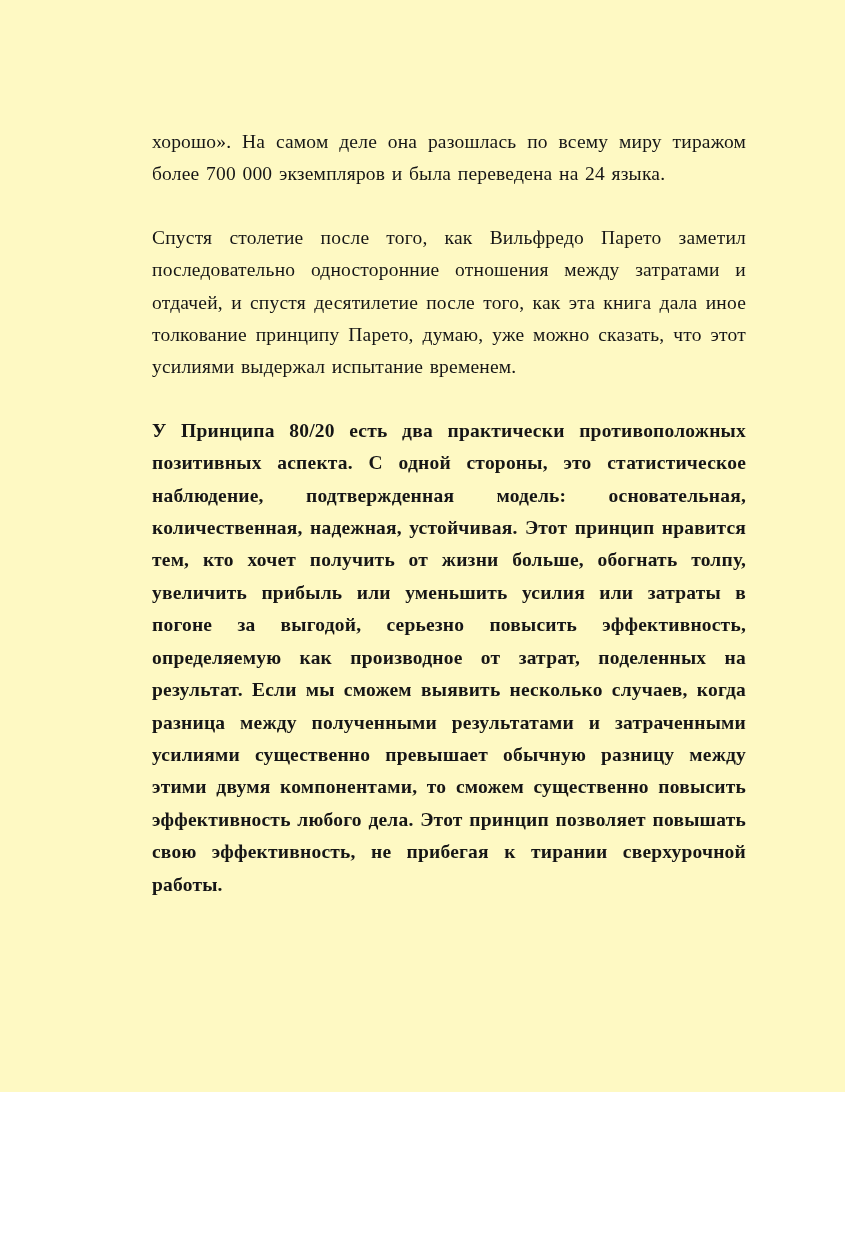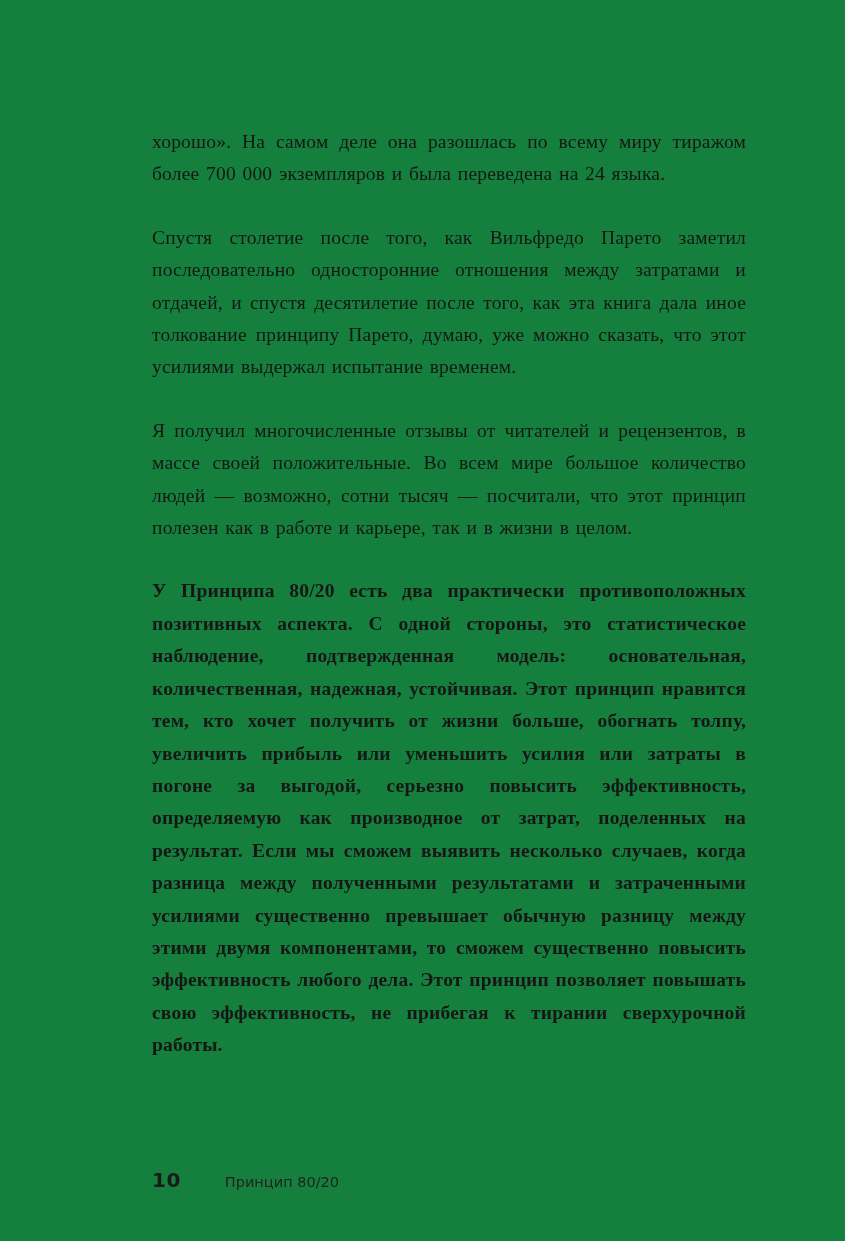--- a/index.html
+++ b/index.html
@@ -3,22 +3,22 @@
   <meta charset="utf-8">
   <style>
     html, body {
       margin: 0;
       padding: 0;
       background: #ffffff;
     }
     .page {
       position: relative;
       width: 845px;
-      height: 1241px;
-      background: #15803d;
+      height: 1092px;
+      background: #fef9c3;
       overflow: hidden;
       font-family: "Liberation Serif", serif;
       color: #141414;
     }
     .text-block {
       position: absolute;
       left: 152px;
       top: 126px;
       width: 594px;
     }
@@ -59,21 +59,20 @@
     }
   </style>
 </head>
 <body>
 
 <div class="page">
 
   <div class="text-block">
     <p>хорошо». На самом деле она разошлась по всему миру тиражом более 700&nbsp;000 экземпляров и была переведена на 24 языка.</p>
     <p>Спустя столетие после того, как Вильфредо Парето заметил последовательно односторонние отношения между затратами и отдачей, и спустя десятилетие после того, как эта книга дала иное толкование принципу Парето, думаю, уже можно сказать, что этот усилиями выдержал испытание временем.</p>
-    <p>Я получил многочисленные отзывы от читателей и рецензентов, в массе своей положительные. Во всем мире большое количество людей — возможно, сотни тысяч — посчитали, что этот принцип полезен как в работе и карьере, так и в жизни в целом.</p>
     <p>У Принципа 80/20 есть два практически противоположных позитивных аспекта. С одной стороны, это статистическое наблюдение, подтвержденная модель: основательная, количественная, надежная, устойчивая. Этот принцип нравится тем, кто хочет получить от жизни больше, обогнать толпу, увеличить прибыль или уменьшить усилия или затраты в погоне за выгодой, серьезно повысить эффективность, определяемую как производное от затрат, поделенных на результат. Если мы сможем выявить несколько случаев, когда разница между полученными результатами и затраченными усилиями существенно превышает обычную разницу между этими двумя компонентами, то сможем существенно повысить эффективность любого дела. Этот принцип позволяет повышать свою эффективность, не прибегая к тирании сверхурочной работы.</p>
   </div>
 
   <div class="footer">
     <span class="page-num">10</span>
     <span class="running-title">Принцип 80/20</span>
   </div>
 
 </div>
 

